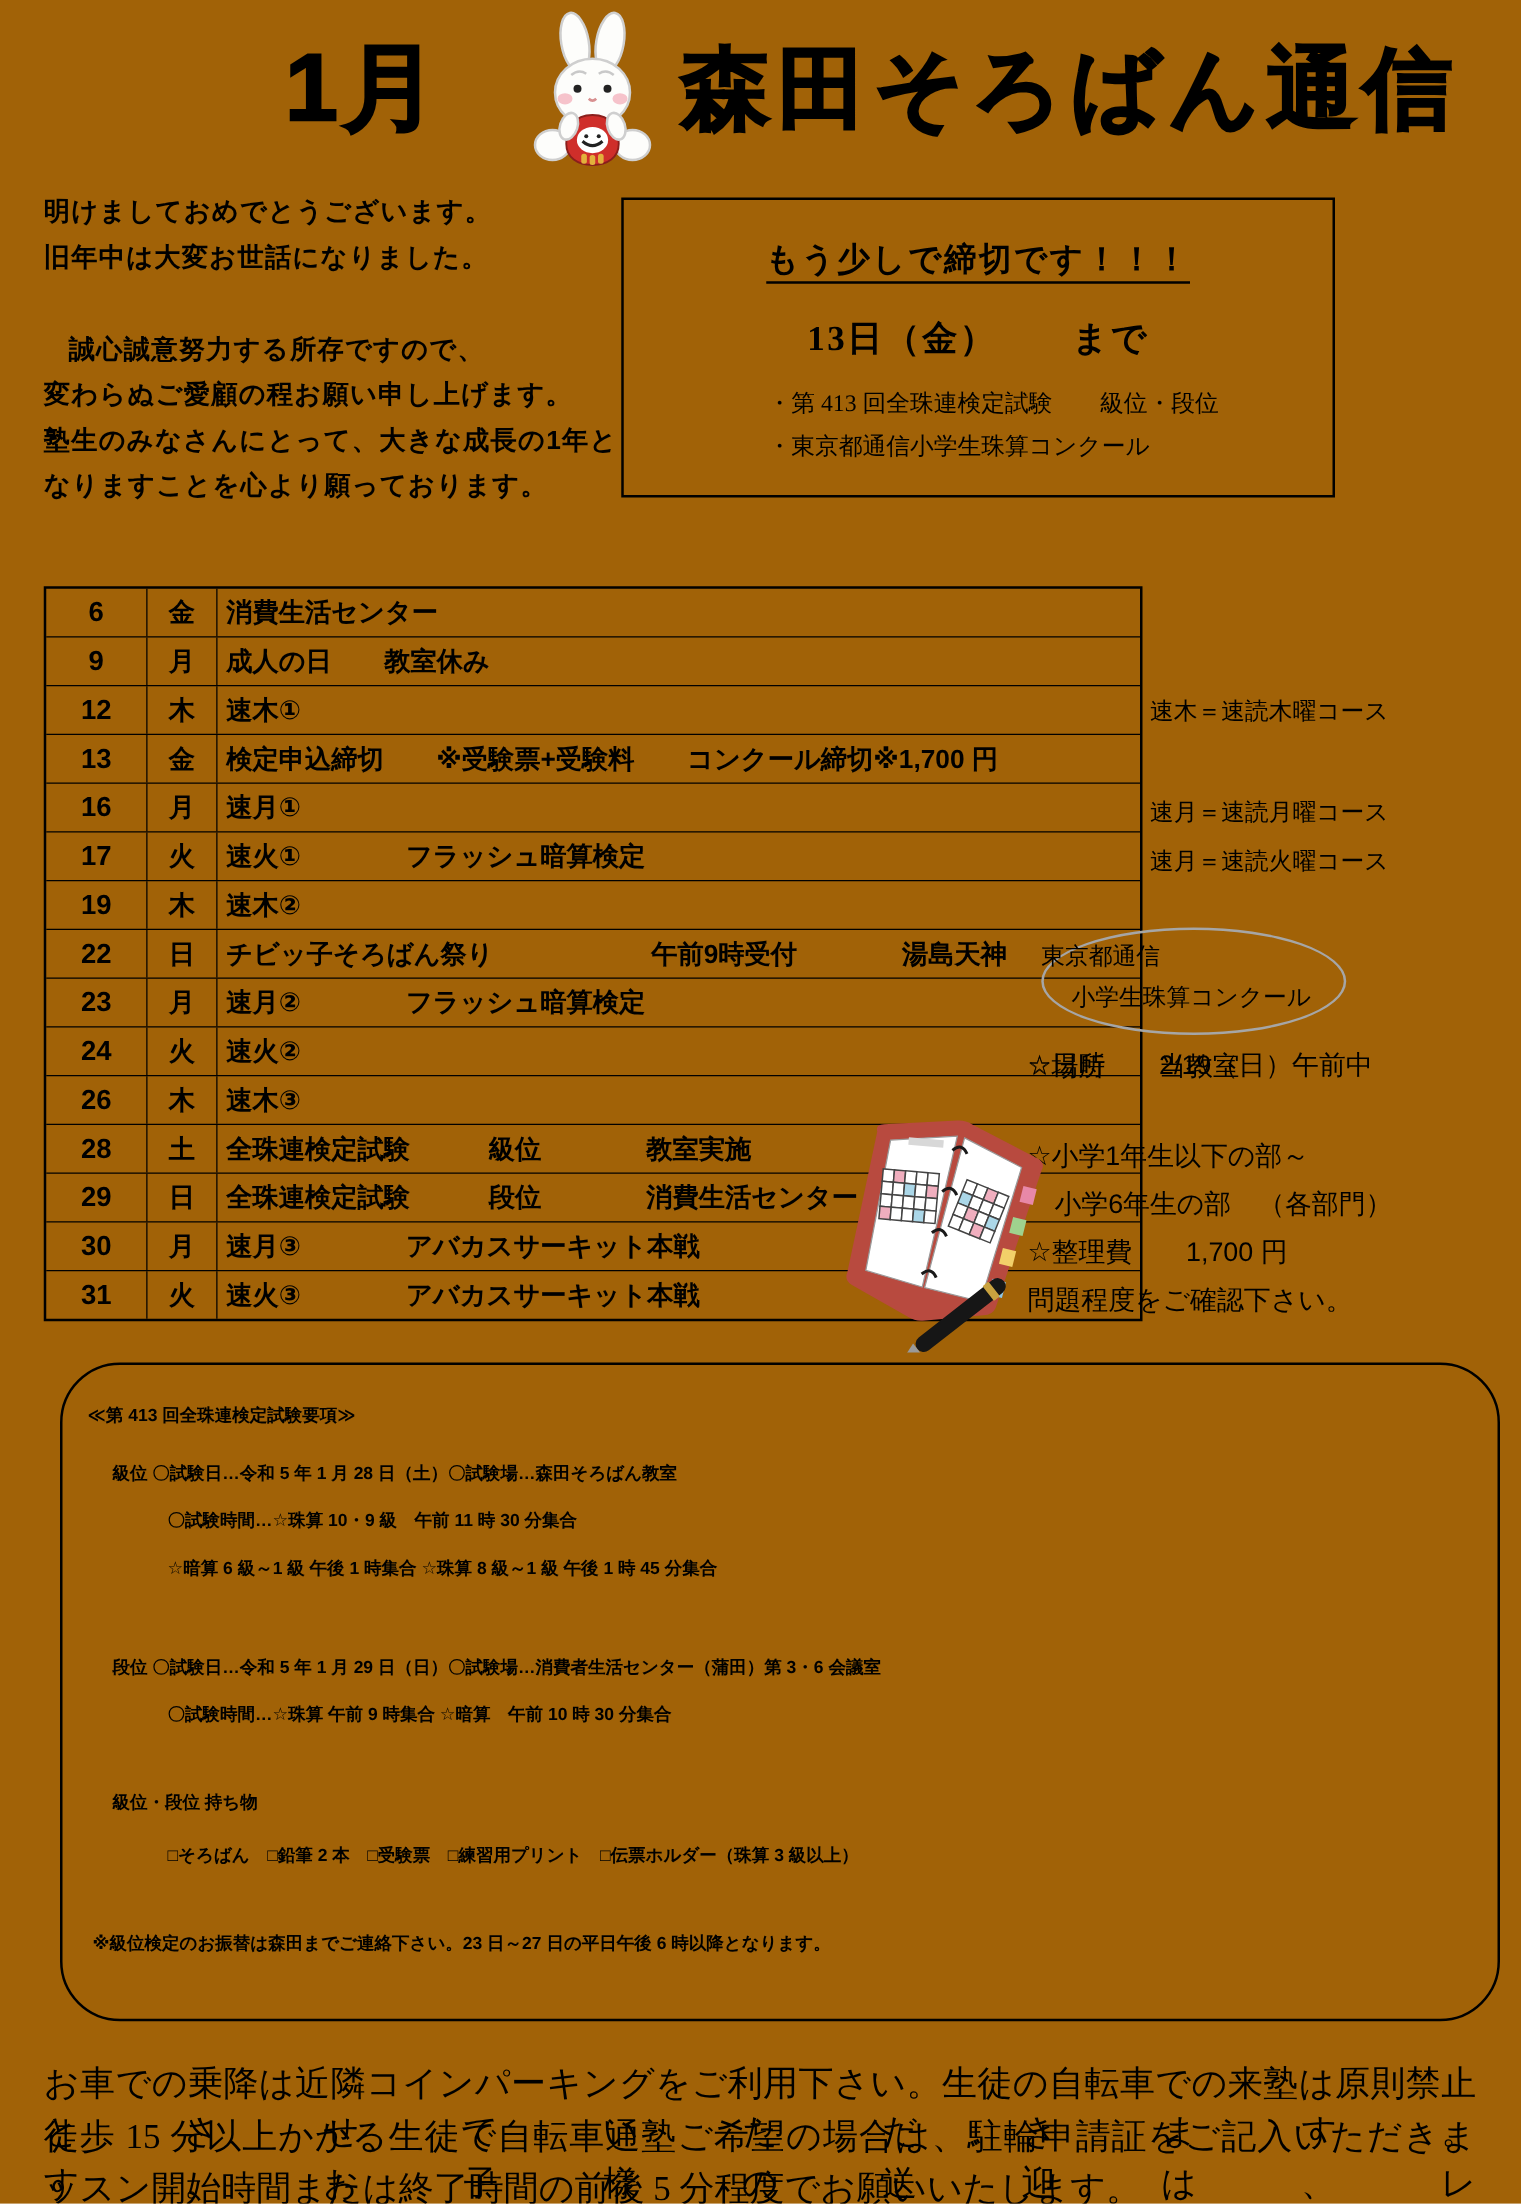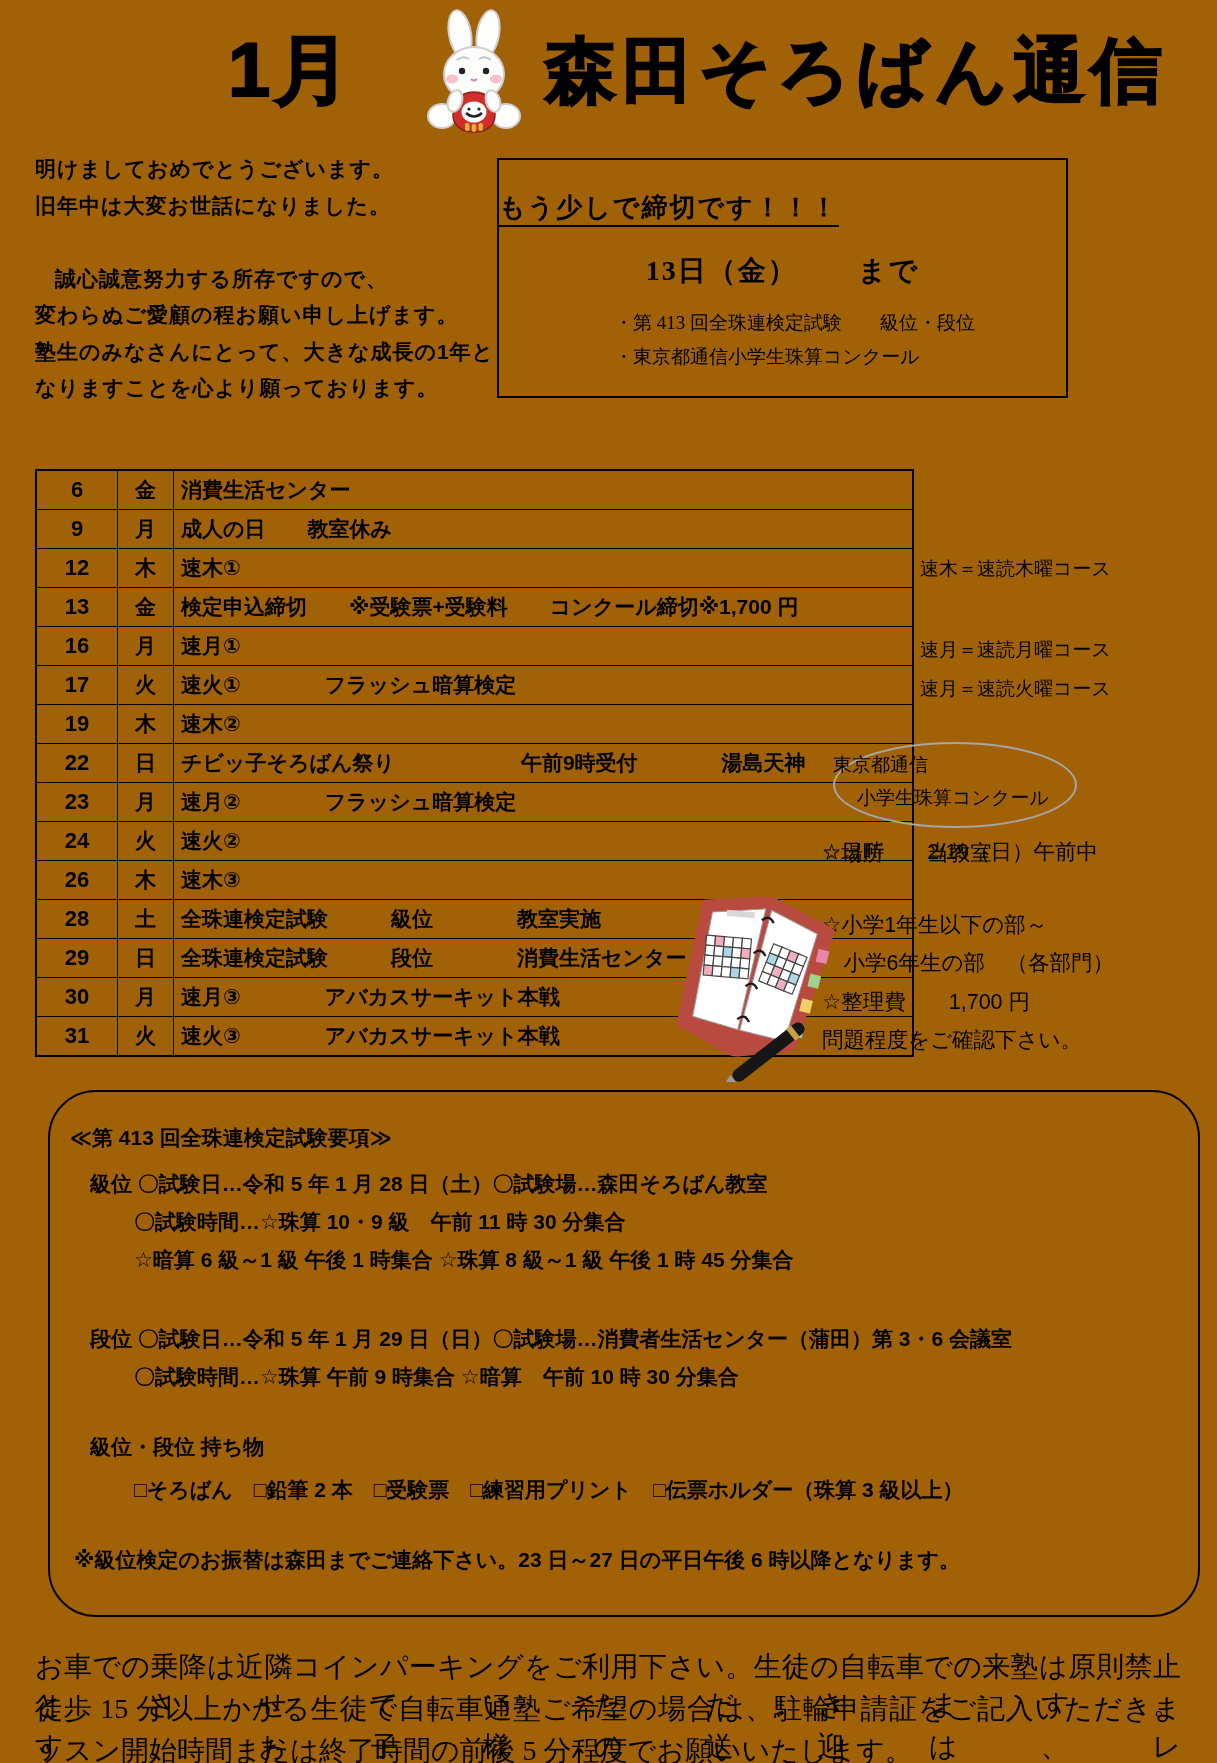--- a/index.html
+++ b/index.html
@@ -10,21 +10,21 @@
 
   
   .title-month{left:228px;top:20px;font-size:76px;font-weight:900;-webkit-text-stroke:2px #000;letter-spacing:4px;}
   .title-name{left:545px;top:24px;font-size:71px;font-weight:900;-webkit-text-stroke:2px #000;letter-spacing:6px;}
 
   
   .greet{left:35px;font-size:21px;font-weight:bold;letter-spacing:1px;white-space:pre;}
 
   
   .deadline-box{left:497px;top:158px;width:567px;height:236px;border:2px solid #000;}
-  .dl-heading{top:30px;width:100%;font-size:26px;font-weight:bold;letter-spacing:2px;}
+  .dl-heading{top:30px;width:100%;text-align:center;font-size:26px;font-weight:bold;letter-spacing:2px;}
   .dl-heading span{border-bottom:2.5px solid #000;padding-bottom:3px;}
   .dl-date{top:92px;width:100%;text-align:center;font-size:28px;font-weight:bold;letter-spacing:2px;}
   .dl-item{left:115px;font-size:19px;white-space:pre;}
 
   
   .sched{left:35px;top:469px;width:875px;border:2.5px solid #000;}
   .srow{display:flex;height:38px;border-bottom:1.5px solid #000;}
   .srow:last-child{border-bottom:none;}
   .c-date{width:80px;border-right:1.5px solid #000;display:flex;align-items:center;justify-content:center;
           font-size:22px;font-weight:bold;}
@@ -36,21 +36,21 @@
   .legend{left:920px;font-size:19px;white-space:pre;}
 
   
   .oval{left:833px;top:742px;width:240px;height:82px;border:2px solid #a6a6a6;border-radius:50%;}
   .oval-l1{top:752px;left:833px;width:240px;text-align:left;font-size:19px;}
   .oval-l2{top:785px;left:833px;width:240px;text-align:center;font-size:19px;}
   .cdetail{left:822px;font-size:21.5px;white-space:pre;}
 
   
   .exam-box{left:48px;top:1090px;width:1148px;height:523px;border:2px solid #000;border-radius:48px;}
-  .ex{font-size:21px;font-weight:bold;white-space:pre;}
+  .ex{font-size:14px;font-weight:bold;white-space:pre;}
 
   
   .foot{left:35px;width:1146px;font-size:28px;font-weight:normal;white-space:pre;}
   .foot.just{text-align:justify;text-align-last:justify;white-space:normal;}
 </style>
 </head>
 <body>
 
 <div class="page">
 

